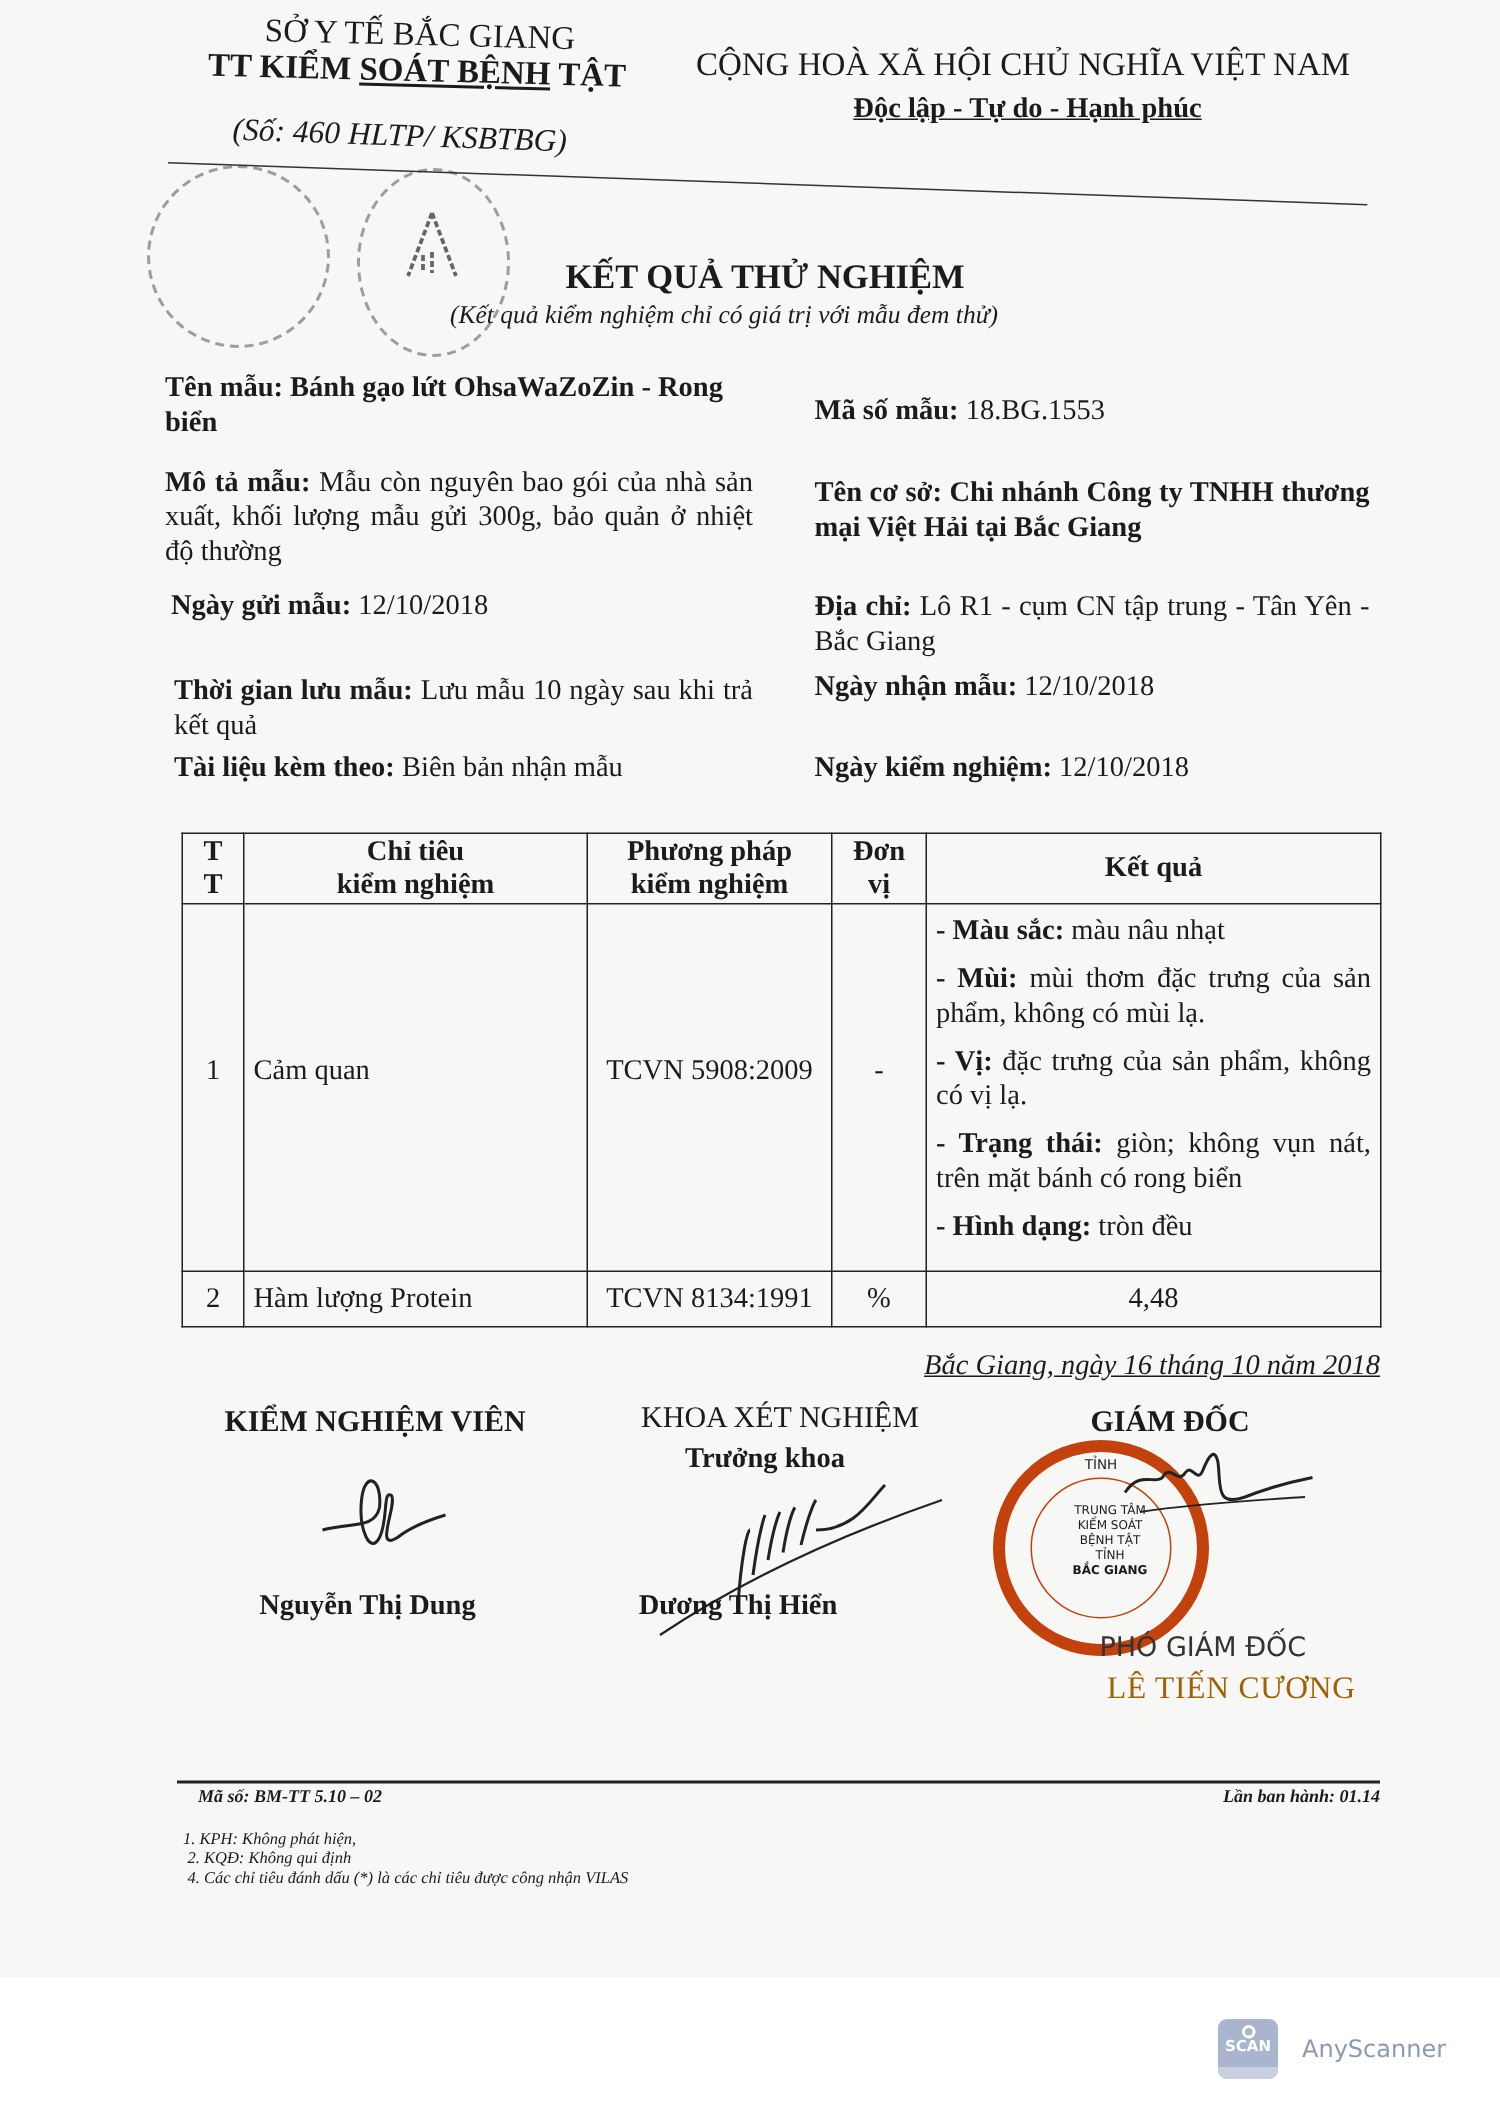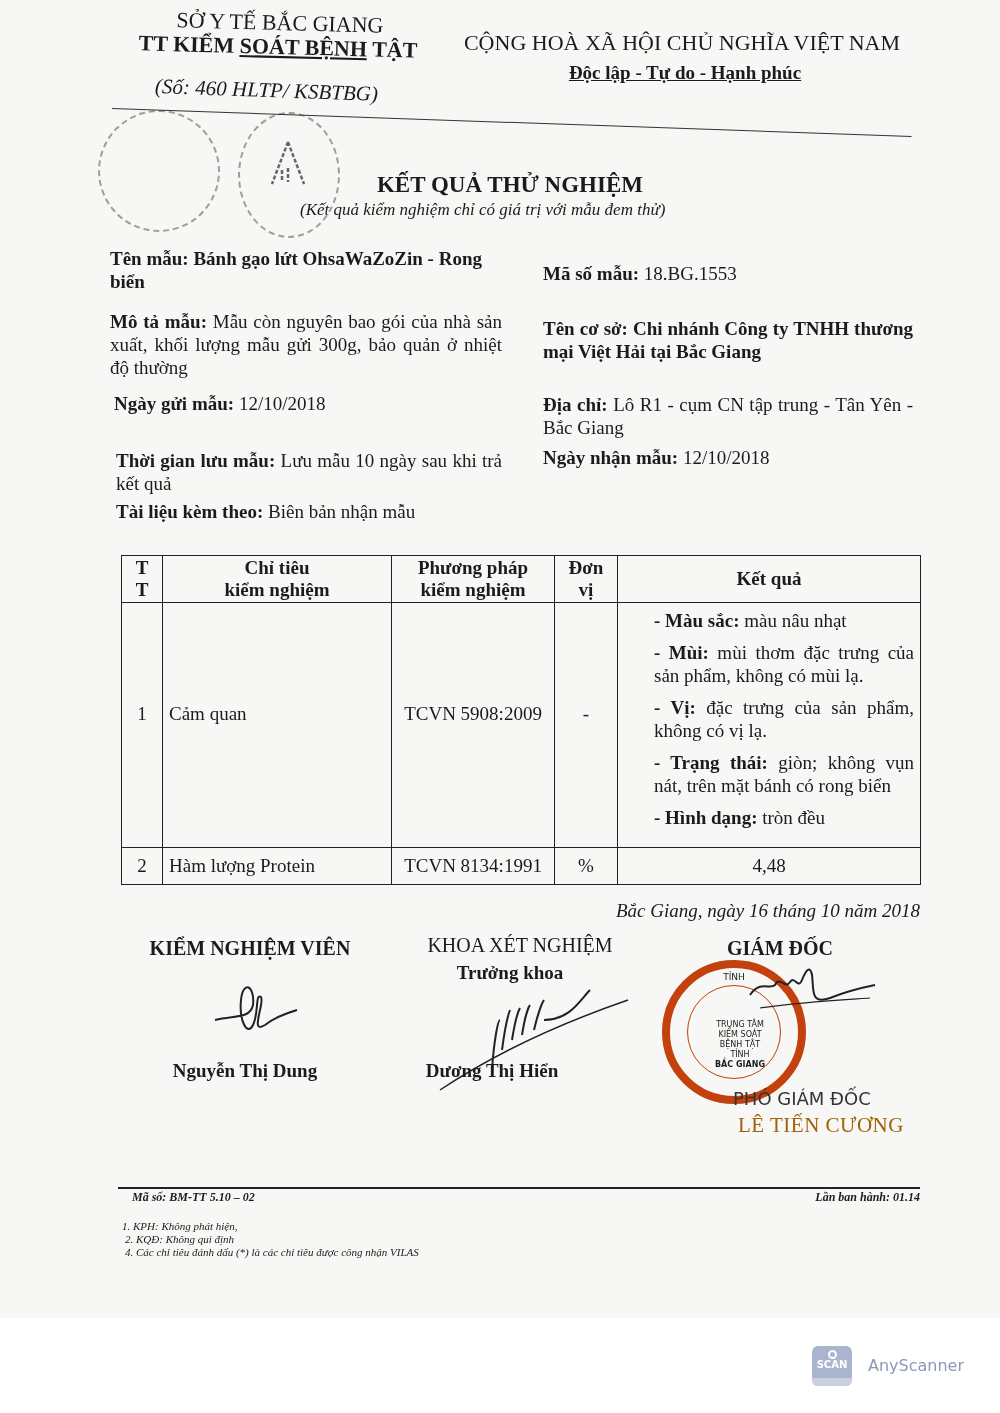--- a/index.html
+++ b/index.html
@@ -45,21 +45,21 @@
   }
   table.res th, table.res td { border: 1.5px solid #222; padding: 0 6px; }
   table.res th { font-weight: bold; text-align: center; line-height: 22px; height: 46px; }
   .c-tt { width: 28px; text-align:center; }
   .c-ct { width: 216px; }
   .c-pp { width: 150px; text-align:center; }
   .c-dv { width: 50px; text-align:center; }
   .r1 td { height: 244px; vertical-align: top; }
   .r1 .mid { padding-top: 100px; }
   .r2 td { height: 36px; vertical-align: middle; }
-  .result-list { padding: 6px 0 2px 0; margin-left: 30px; }
+  .result-list { padding: 6px 0 2px 0; }
   .result-item { text-align: justify; line-height: 23px; margin-bottom: 9px; }
   .result-item .k { font-weight: bold; }
 
   
   .sig-title { font-size: 20px; text-align: center; }
   .sig-name { font-size: 19px; font-weight: bold; text-align: center; }
 
   
   .foot-rule { left: 118px; top: 1187px; width: 802px; height: 2px; background: #222; }
   .foot-code { left: 132px; top: 1190px; font-size: 12px; font-style: italic; font-weight: bold; }
@@ -126,20 +126,24 @@
   <div class="abs info justify" style="left:543px;top:317px;width:370px;">
     <span class="lbl">Tên cơ sở:</span>
     <span class="lbl">Chi nhánh Công ty TNHH thương mại Việt Hải tại Bắc Giang</span>
   </div>
   <div class="abs info justify" style="left:543px;top:393px;width:370px;">
     <span class="lbl">Địa chỉ:</span>
     <span>Lô R1 - cụm CN tập trung - Tân Yên - Bắc Giang</span>
   </div>
   <div class="abs info" style="left:543px;top:446px;width:380px;">
     <span class="lbl">Ngày nhận mẫu:</span>
+    <span>12/10/2018</span>
+  </div>
+  <div class="abs info" style="left:543px;top:500px;width:380px;">
+    <span class="lbl">Ngày kiểm nghiệm:</span>
     <span>12/10/2018</span>
   </div>
 
   <table class="res">
     <thead>
       <tr>
         <th class="c-tt"><span>T</span><br><span>T</span></th>
         <th class="c-ct"><span>Chỉ tiêu</span><br><span>kiểm nghiệm</span></th>
         <th class="c-pp"><span>Phương pháp</span><br><span>kiểm nghiệm</span></th>
         <th class="c-dv"><span>Đơn</span><br><span>vị</span></th>
@@ -173,41 +177,41 @@
       <tr class="r2">
         <td class="c-tt">2</td>
         <td class="c-ct">Hàm lượng Protein</td>
         <td class="c-pp">TCVN 8134:1991</td>
         <td class="c-dv">%</td>
         <td class="center">4,48</td>
       </tr>
     </tbody>
   </table>
 
-  <div class="abs i" style="left:560px;top:900px;width:360px;text-align:right;font-size:19px;">Bắc Giang, ngày 16 tháng 10 năm 2018</div>
+  <div class="abs i" style="left:560px;top:900px;width:360px;text-align:right;font-size:19px;text-decoration:underline;">Bắc Giang, ngày 16 tháng 10 năm 2018</div>
 
   <div class="abs sig-title b" style="left:130px;top:937px;width:240px;">KIỂM NGHIỆM VIÊN</div>
   <svg class="abs" style="left:205px;top:975px;" width="100" height="75" viewBox="0 0 100 75">
     <path d="M10 45 C30 40 45 44 48 30 C50 10 38 5 36 25 C34 45 42 62 48 50 C54 38 50 18 56 22 C60 28 44 60 60 50 C70 42 82 38 92 35" stroke="#222" stroke-width="2" fill="none"></path>
   </svg>
   <div class="abs sig-name" style="left:130px;top:1060px;width:230px;">Nguyễn Thị Dung</div>
 
   <div class="abs sig-title" style="left:400px;top:934px;width:240px;">KHOA XÉT NGHIỆM</div>
   <div class="abs sig-name" style="left:430px;top:962px;width:160px;">Trưởng khoa</div>
   <svg class="abs" style="left:430px;top:980px;" width="200" height="120" viewBox="0 0 200 120">
     <path d="M62 90 C64 60 68 40 70 40 M72 70 C76 40 80 30 80 30 M82 60 C86 35 90 28 90 28 M92 55 C96 30 100 25 100 25 M104 50 C110 25 114 20 114 20 M114 40 C140 40 150 20 160 10" stroke="#222" stroke-width="2" fill="none"></path>
     <path d="M10 110 C70 70 140 40 198 20" stroke="#222" stroke-width="1.5" fill="none"></path>
   </svg>
   <div class="abs sig-name" style="left:407px;top:1060px;width:170px;">Dương Thị Hiển</div>
 
   <div class="abs sig-title b" style="left:700px;top:937px;width:160px;">GIÁM ĐỐC</div>
   <div class="abs stamp-solid" style="left:662px;top:960px;width:128px;height:128px;">
     <div class="abs stamp-solid" style="left:17px;top:17px;width:92px;height:92px;border-width:1.5px;"></div>
     <div class="abs center" style="left:0;top:4px;width:128px;font-family:'DejaVu Sans',sans-serif;font-size:9px;">TỈNH</div>
-    <div class="abs center" style="left:20px;top:52px;width:100px;font-family:'DejaVu Sans',sans-serif;font-size:8px;line-height:10px;">
+    <div class="abs center" style="left:20px;top:34px;width:100px;font-family:'DejaVu Sans',sans-serif;font-size:8px;line-height:10px;">
       <div>TRUNG TÂM</div>
       <div>KIỂM SOÁT</div>
       <div>BỆNH TẬT</div>
       <div>TỈNH</div>
       <div class="b">BẮC GIANG</div>
     </div>
   </div>
   <svg class="abs" style="left:740px;top:960px;" width="140" height="55" viewBox="0 0 140 55">
     <path d="M10 35 C20 20 30 30 35 25 C40 15 45 30 50 22 C55 15 58 30 62 20 C66 10 70 5 72 15 C74 30 70 45 90 38 C105 32 120 28 135 25" stroke="#222" stroke-width="2" fill="none"></path>
     <path d="M20 48 C60 42 100 40 130 38" stroke="#222" stroke-width="1.2" fill="none"></path>

